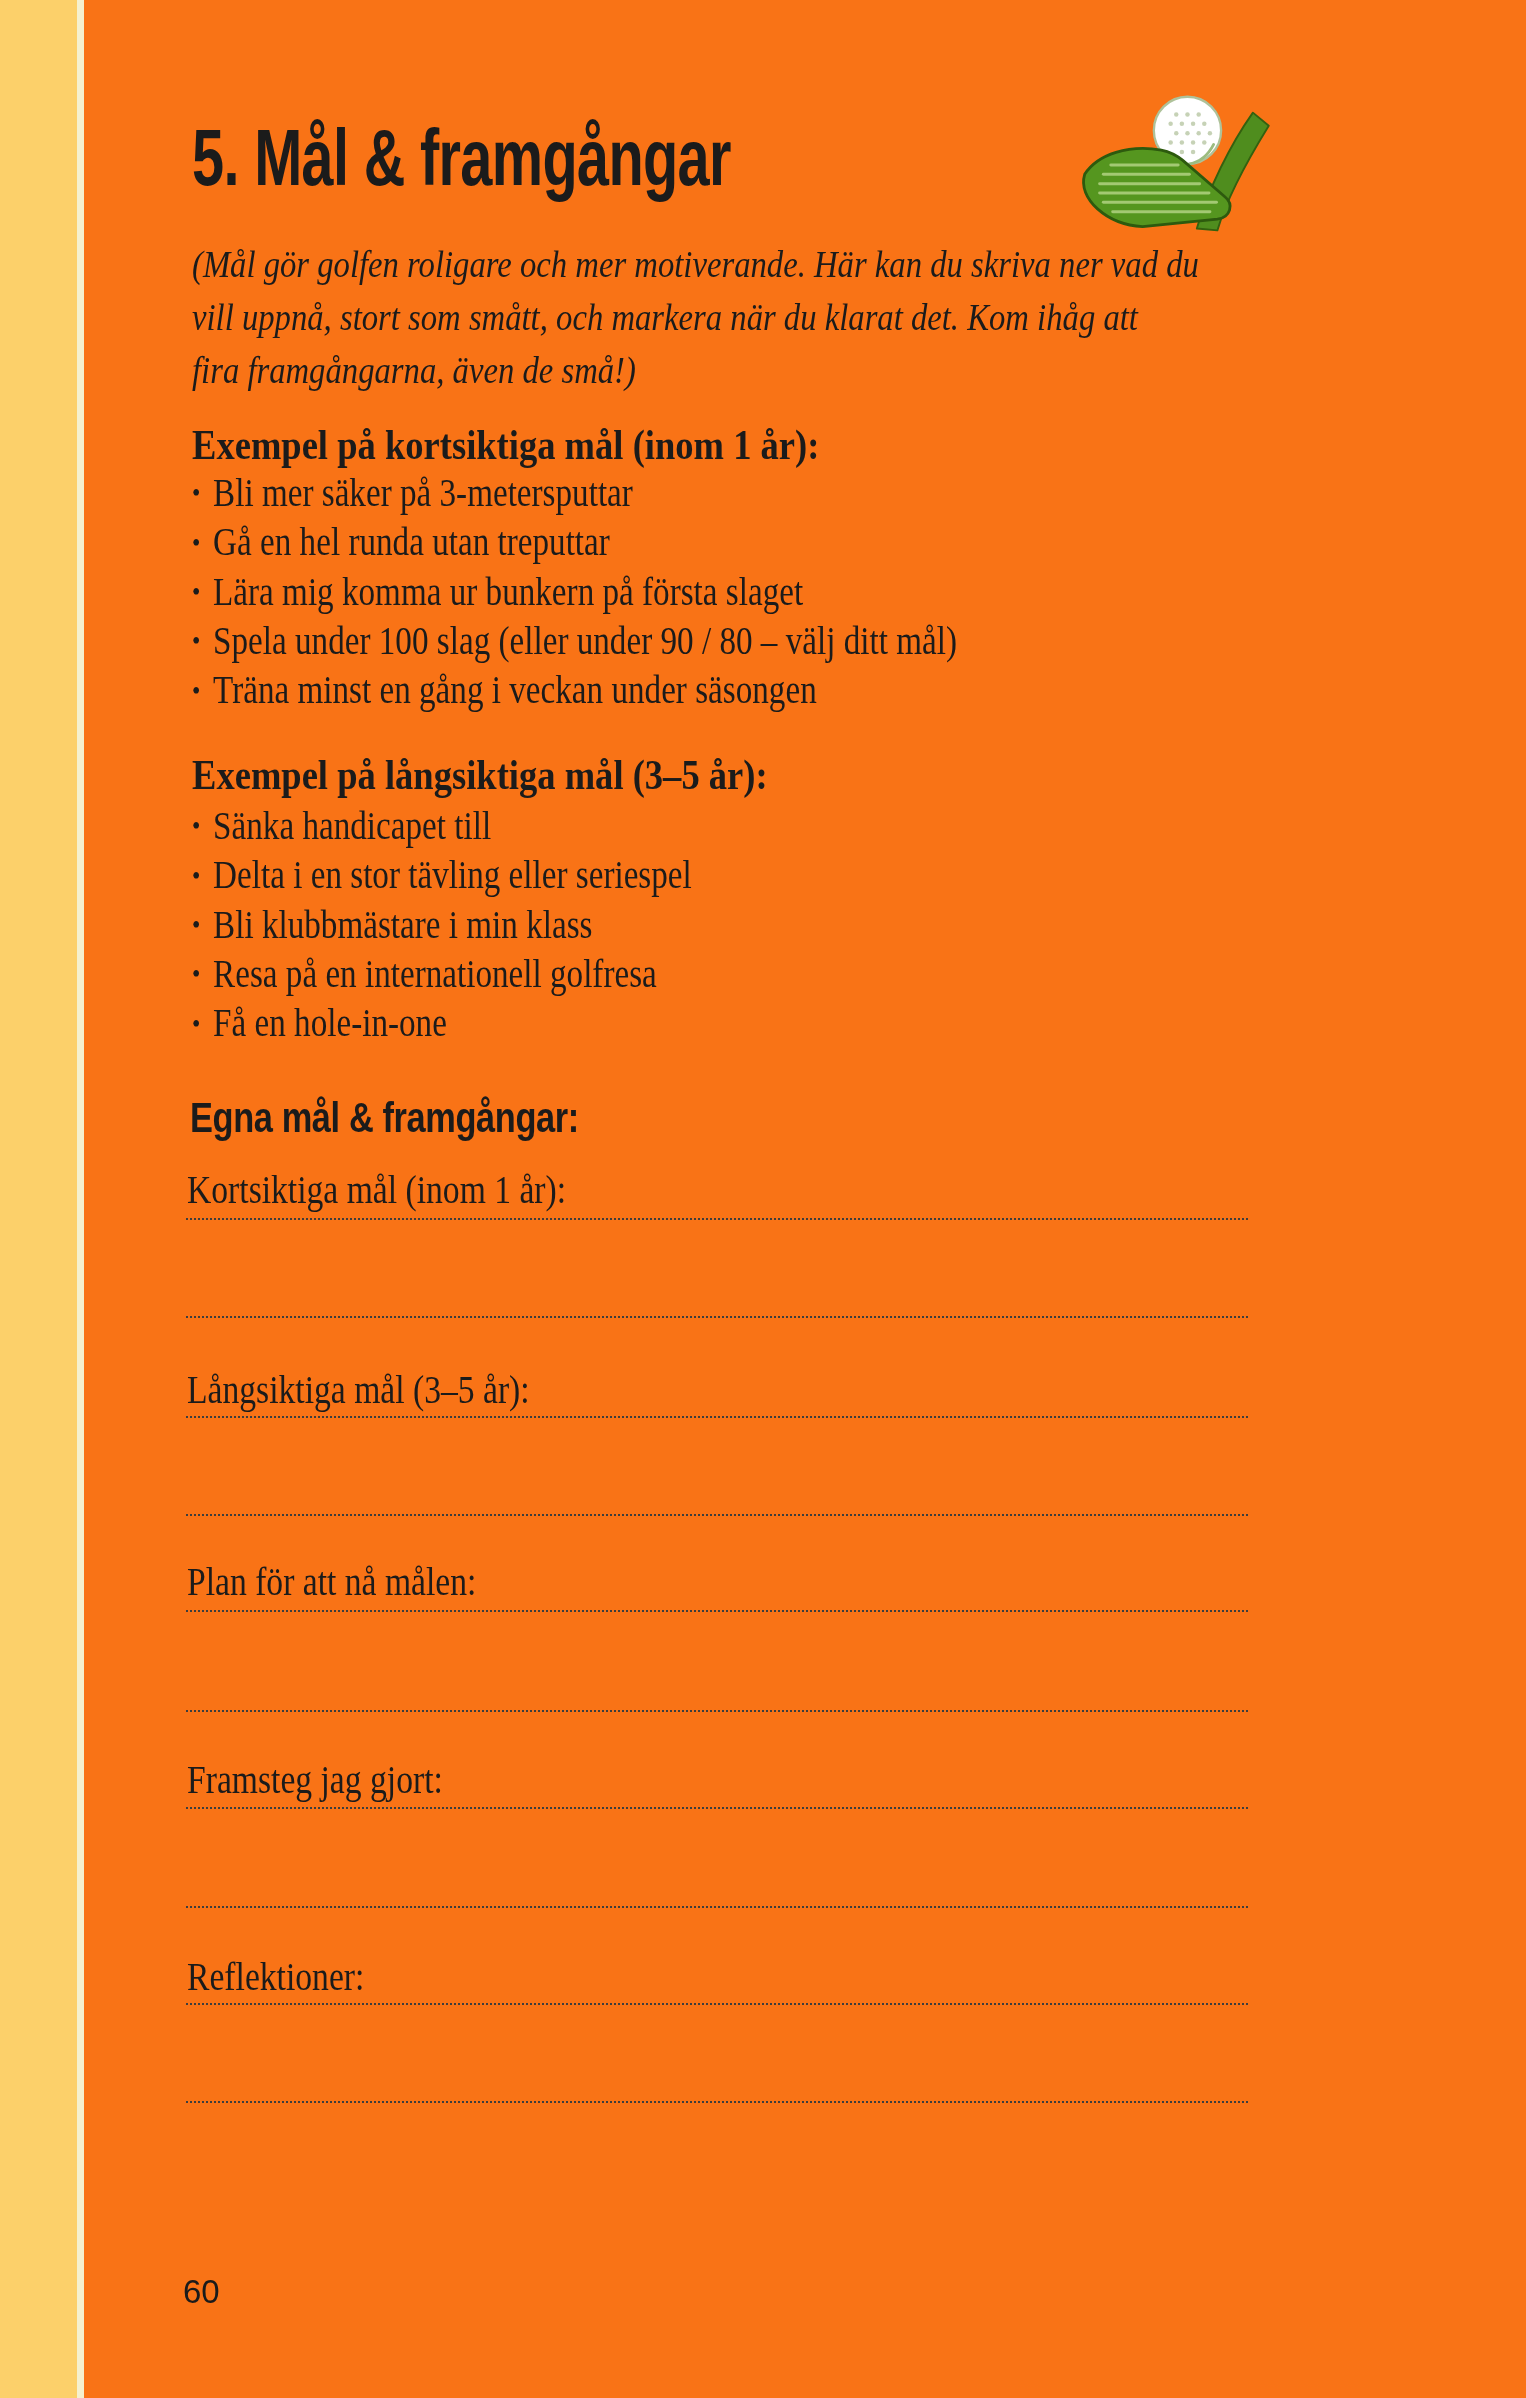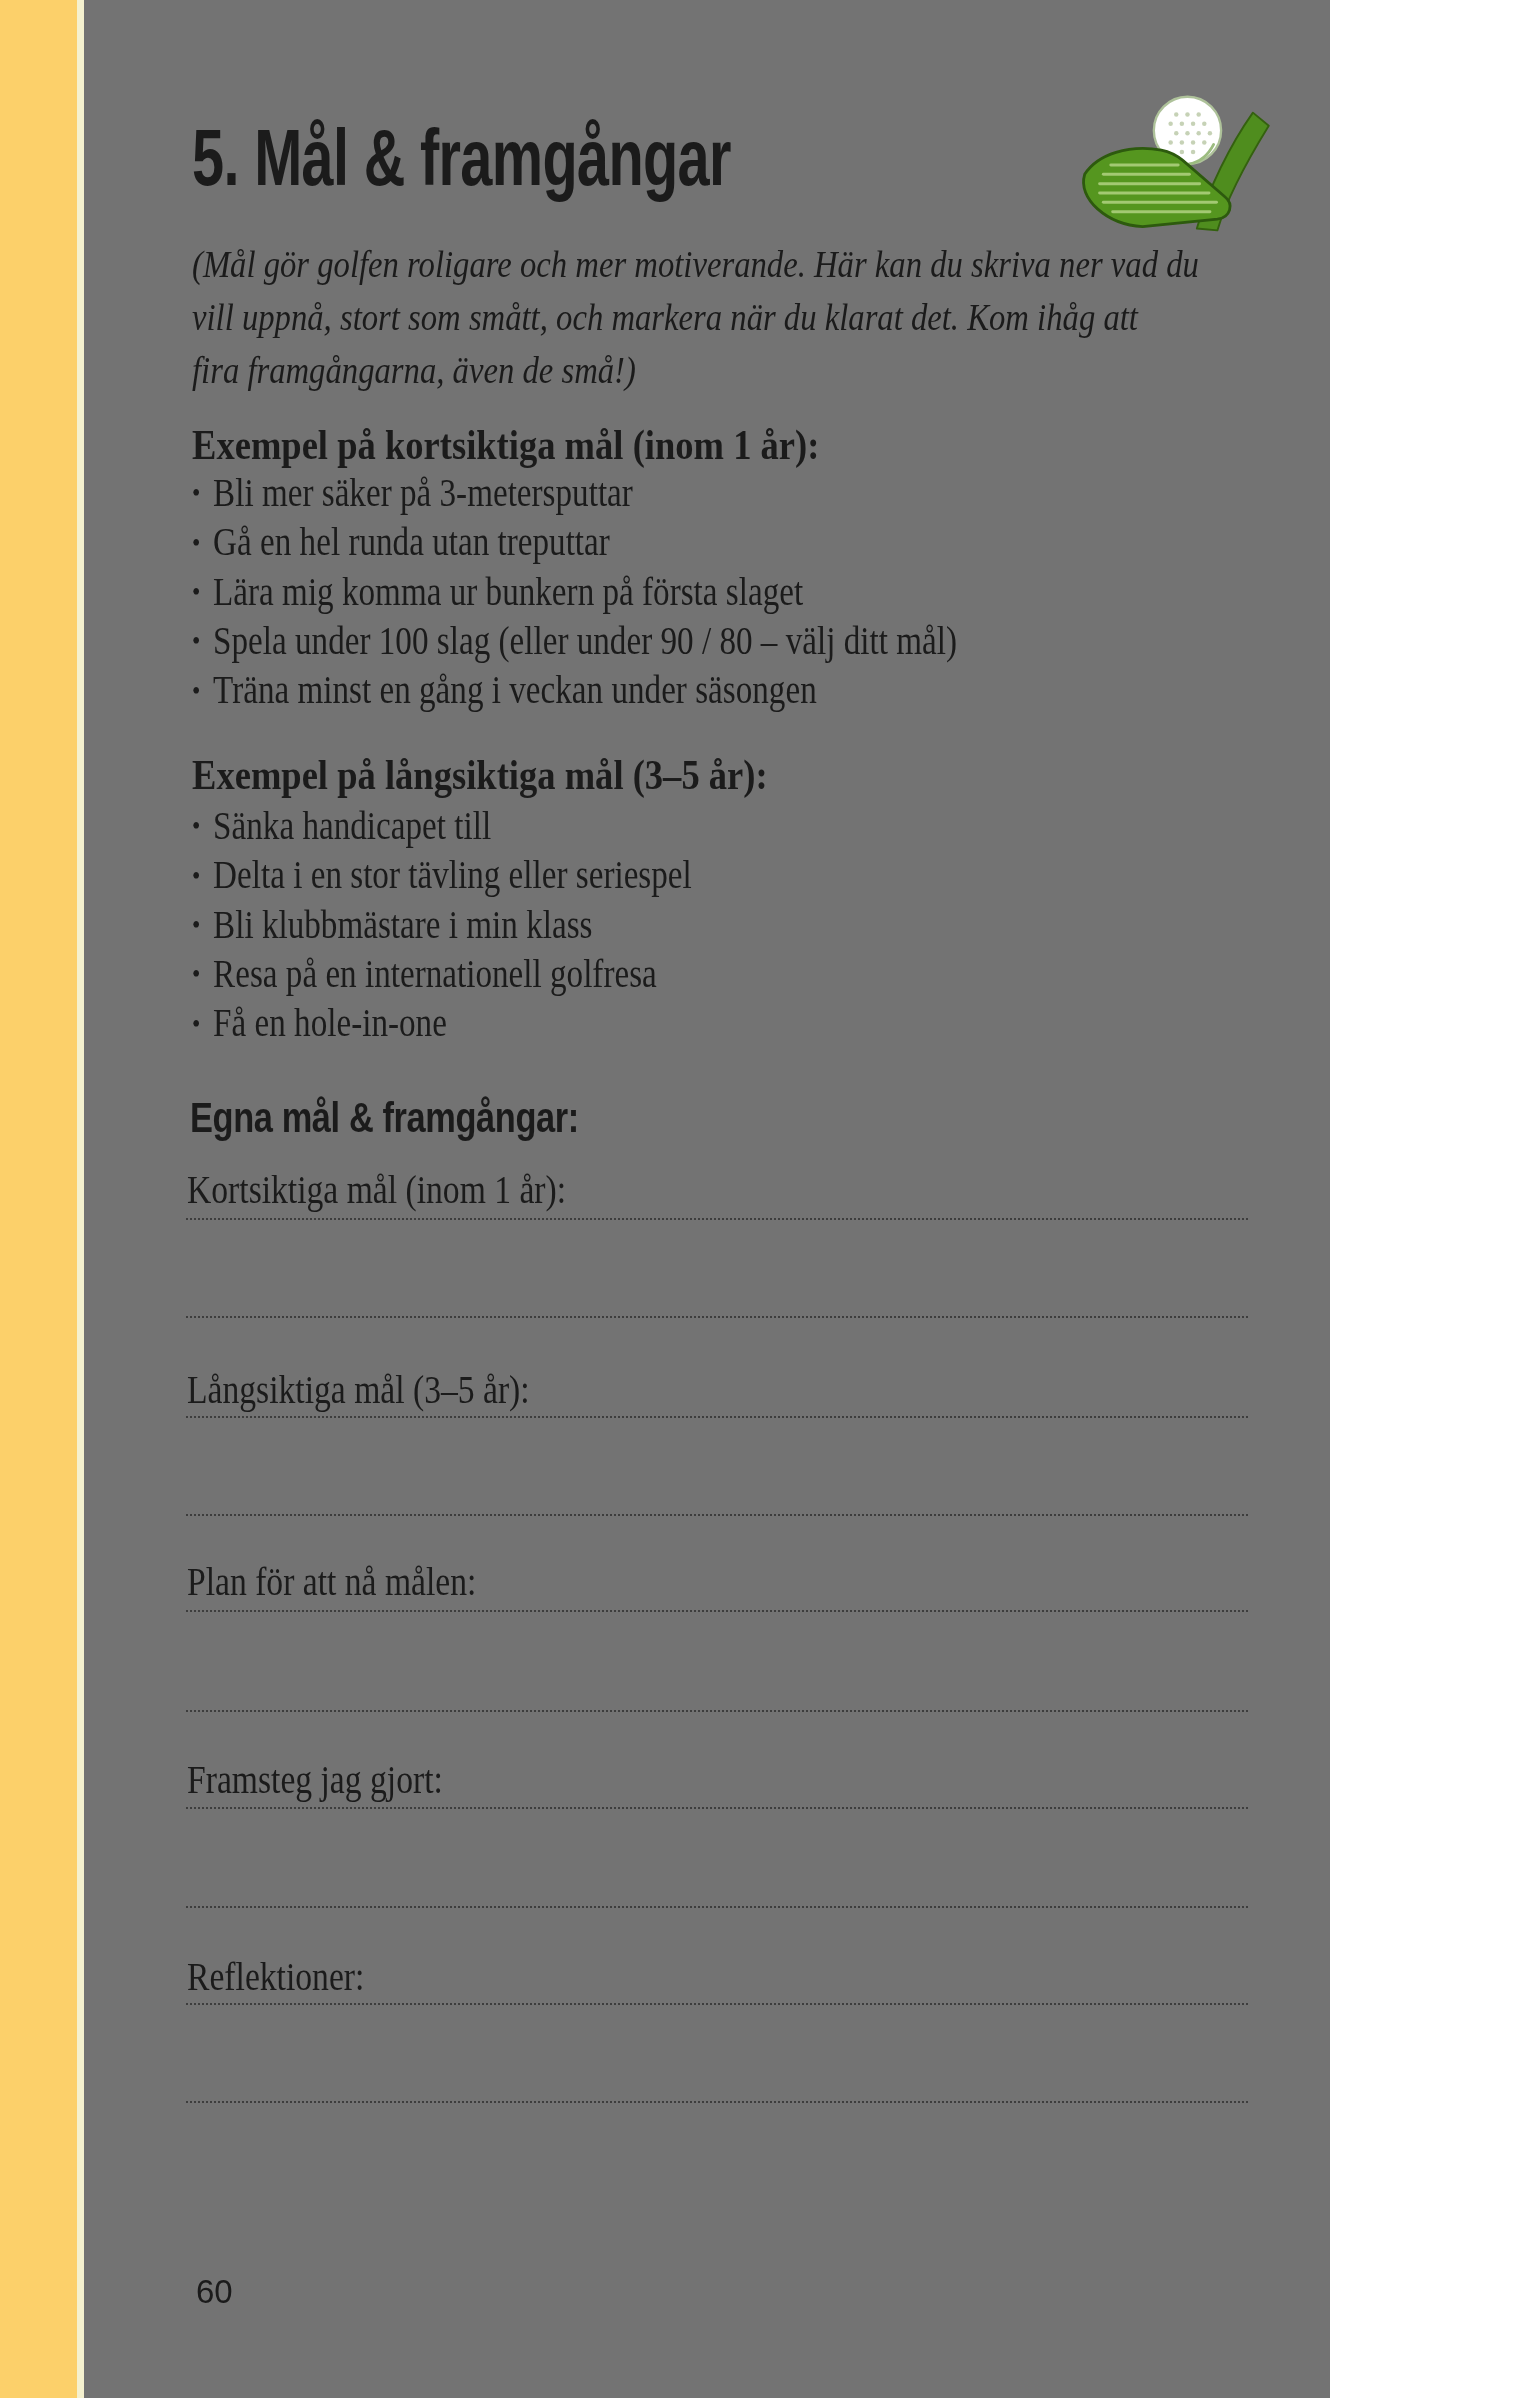--- a/index.html
+++ b/index.html
@@ -1,16 +1,16 @@
 <!DOCTYPE html>
 <html style="font-size:15px"><head>
 <meta charset="utf-8">
 <style>
   html,body{margin:0;padding:0;background:#ffffff;}
-  .page{position:relative;width:1330px;height:2399px;background:#737373;overflow:hidden;
+  .page{position:relative;width:1526px;height:2399px;background:#f97316;overflow:hidden;
         font-family:"Liberation Serif",serif;color:#1b1b1b;}
   .stripe{position:absolute;left:0;top:0;width:77px;height:2399px;background:#fcd06a;}
   .stripe-edge{position:absolute;left:77px;top:0;width:6.6px;height:2399px;background:#f5f1cf;}
 
   .icon-wrap{position:absolute;left:1077px;top:79px;width:206px;height:157px;}
 
   .title{position:absolute;left:192px;top:118px;margin:0;
          font:700 79px/1 "Liberation Sans",sans-serif;letter-spacing:-0.9px;
          transform:scaleX(0.73);transform-origin:0 0;white-space:nowrap;}
 
@@ -42,21 +42,21 @@
   #label-4{top:1759px;} #label-5{top:1956px;}
 
   .dotline{position:absolute;left:186px;width:1062px;height:0;
          border-bottom:2.8px dotted #3d3d3d;}
   #line-1a{top:1218px;} #line-1b{top:1316px;}
   #line-2a{top:1416px;} #line-2b{top:1514px;}
   #line-3a{top:1610px;} #line-3b{top:1710px;}
   #line-4a{top:1807px;} #line-4b{top:1906px;}
   #line-5a{top:2003px;} #line-5b{top:2101px;}
 
-  .page-number{position:absolute;left:196px;top:2275px;
+  .page-number{position:absolute;left:183px;top:2275px;
          font:400 33px/1 "Liberation Sans",sans-serif;color:#1b1b1b;}
 </style>
 </head>
 <body>
 
 <div class="page">
   <div class="stripe"></div>
   <div class="stripe-edge"></div>
 
   <div class="icon-wrap">

